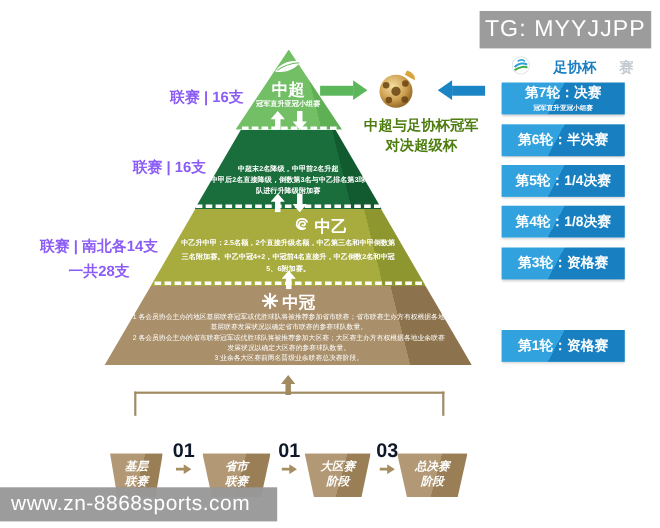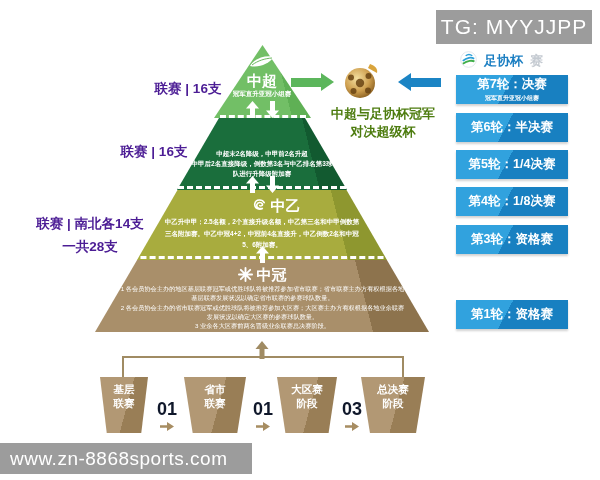--- a/index.html
+++ b/index.html
@@ -29,59 +29,59 @@
   #csl-sub{left:202px;top:90px;width:120px;font-size:6.5px;}
   #jia-desc{left:177px;top:149px;width:170px;font-size:6.5px;line-height:1.55;}
   #yi-desc{left:150px;top:216px;width:224px;font-size:6.5px;line-height:1.8;}
   #guan-desc{left:120px;top:284px;width:285px;font-size:6.2px;line-height:1.5;font-weight:normal;}
   .dash{position:absolute;height:0;border-top:3px dashed #fff;}
   #dash-1{left:220px;top:115px;width:86px;}
   #dash-2{left:142px;top:186px;width:240px;}
   #dash-3{left:104px;top:256px;width:316px;}
   .varrow{position:absolute;}
   
-  .tierlabel{position:absolute;color:#4c1d95;font-weight:bold;font-size:13.5px;text-align:center;}
+  .tierlabel{position:absolute;color:#8b5cf6;font-weight:bold;font-size:13.5px;text-align:center;}
   #tier-1{left:142px;top:80px;width:92px;}
   #tier-2{left:108px;top:143px;width:92px;}
   #tier-3{left:26px;top:212px;width:128px;line-height:23px;}
   
   .harrow{position:absolute;display:flex;align-items:center;}
   .harrow .shaft{width:30px;height:9px;}
   .harrow .head{width:0;height:0;border-top:9px solid transparent;border-bottom:9px solid transparent;}
   #arrow-green{left:291px;top:73px;}
   #arrow-green .shaft{background:#5cb65c;}
   #arrow-green .head{border-left:13px solid #5cb65c;}
   #arrow-blue{left:398px;top:73px;}
   #arrow-blue .shaft{background:#1b84c4;}
   #arrow-blue .head{border-right:13px solid #1b84c4;}
   #ball{position:absolute;left:341px;top:61px;}
   #supercup-text{position:absolute;left:316px;top:105px;width:134px;color:#4d7c0f;
                  font-weight:bold;font-size:13px;text-align:center;line-height:1.35;}
   #supercup-text span{display:block;}
   
   #cup-logo{position:absolute;left:460px;top:51px;width:116px;height:20px;display:flex;
-            align-items:center;justify-content:flex-start;gap:7px;font-size:13px;font-weight:bold;}
+            align-items:center;justify-content:flex-end;gap:21px;font-size:13px;font-weight:bold;}
   #cup-logo .main{color:#1a7ec2;}
   #cup-logo .suffix{color:#c4cad1;}
   .round{position:absolute;left:456px;width:112px;height:29px;color:#fff;
          background:linear-gradient(118deg,#31a2de 45%,#1880c1 45%);
          display:flex;flex-direction:column;align-items:center;justify-content:center;
          box-shadow:0 2px 2px rgba(0,0,0,.18);}
   .round .rlabel{font-weight:bold;font-size:12.5px;}
   .round .rsub{font-size:6px;font-weight:bold;margin-top:1px;}
   #round-7{top:75px;} #round-6{top:113px;} #round-5{top:150px;justify-content:center;} #round-4{top:187px;}
   #round-3{top:225px;} #round-2{top:263px;} #round-1{top:300px;}
   
   #bracket{position:absolute;left:122px;top:356px;width:278px;height:20px;
            border-top:2px solid #a08b63;border-left:2px solid #a08b63;border-right:2px solid #a08b63;}
   #bracket-arrow{position:absolute;left:255px;top:341px;}
-  .trap{position:absolute;top:377px;height:56px;color:#fff;font-weight:bold;font-size:10.5px;
+  .trap{position:absolute;top:412px;height:40px;color:#fff;font-weight:bold;font-size:10.5px;
         text-align:center;line-height:1.3;padding-top:6px;box-sizing:border-box;
         clip-path:polygon(0 0,100% 0,86% 100%,14% 100%);
-        background:linear-gradient(105deg,#b29874 55%,#997e56 55%);}
+        background:linear-gradient(105deg,#b29874 55%,#997e56 55%);font-style:italic;}
   .trap span{display:block;}
   #stage-1{left:100px;width:48px;} #stage-2{left:184px;width:62px;}
   #stage-3{left:277px;width:60px;} #stage-4{left:361px;width:64px;}
   .stepnum{position:absolute;top:399px;width:28px;display:flex;flex-direction:column;
            align-items:center;gap:2px;color:#0f172a;font-weight:bold;font-size:18px;}
   #step-1{left:153px;} #step-2{left:249px;} #step-3{left:338px;}
 </style>
 </head>
 <body>
 
@@ -124,21 +124,21 @@
   <div id="dash-2" class="dash"></div>
   <span class="varrow" style="left:246px;top:176px;">
     <svg width="13" height="17" viewBox="0 0 13 17">
         <path d="M6.5 0 L13 7.5 H9 V17 H4 V7.5 H0 Z" fill="#fff"></path>
       </svg></span>
   <span class="varrow" style="left:266px;top:176px;">
     <svg width="13" height="17" viewBox="0 0 13 17">
         <path d="M6.5 17 L0 9.5 H4 V0 H9 V9.5 H13 Z" fill="#fff"></path>
       </svg></span>
 
-  <div class="ltitle" style="left:226px;top:197px;width:100px;">
+  <div class="ltitle" style="left:216px;top:197px;width:100px;justify-content:flex-end;">
     <span>
       <svg width="15" height="15" viewBox="0 0 16 16">
           <path d="M13 5 C11 1 4 1 3 6 C2 11 8 13.5 11.5 11 C7.5 12 4.3 10 5.2 7 C6.1 4.2 10 4.3 11 6.3 C11.8 8 9.4 9 8.2 8.2" stroke="#fff" stroke-width="1.7" fill="none" stroke-linecap="round"></path>
         </svg>
     </span>
     <span>中乙</span>
   </div>
   <div id="yi-desc" class="ldesc">
     <span>中乙升中甲：2.5名额，2个直接升级名额，中乙第三名和中甲倒数第</span>
     <span>三名附加赛。中乙中冠4+2，中冠前4名直接升，中乙倒数2名和中冠</span>

